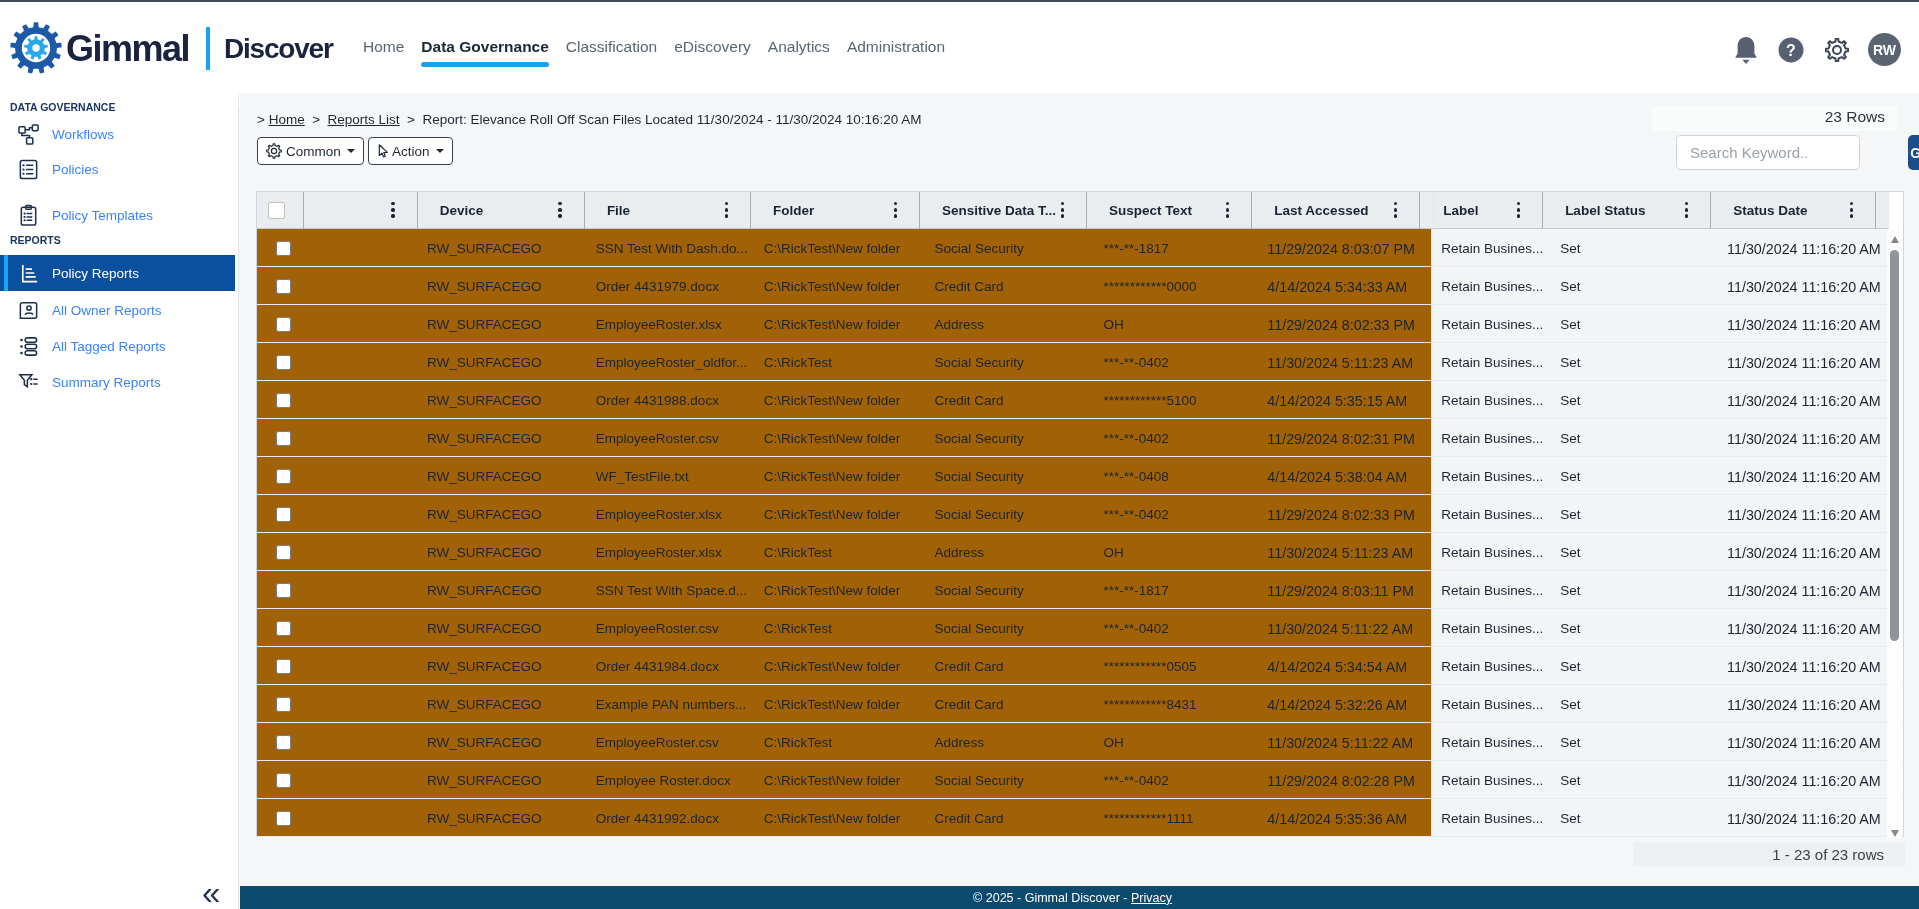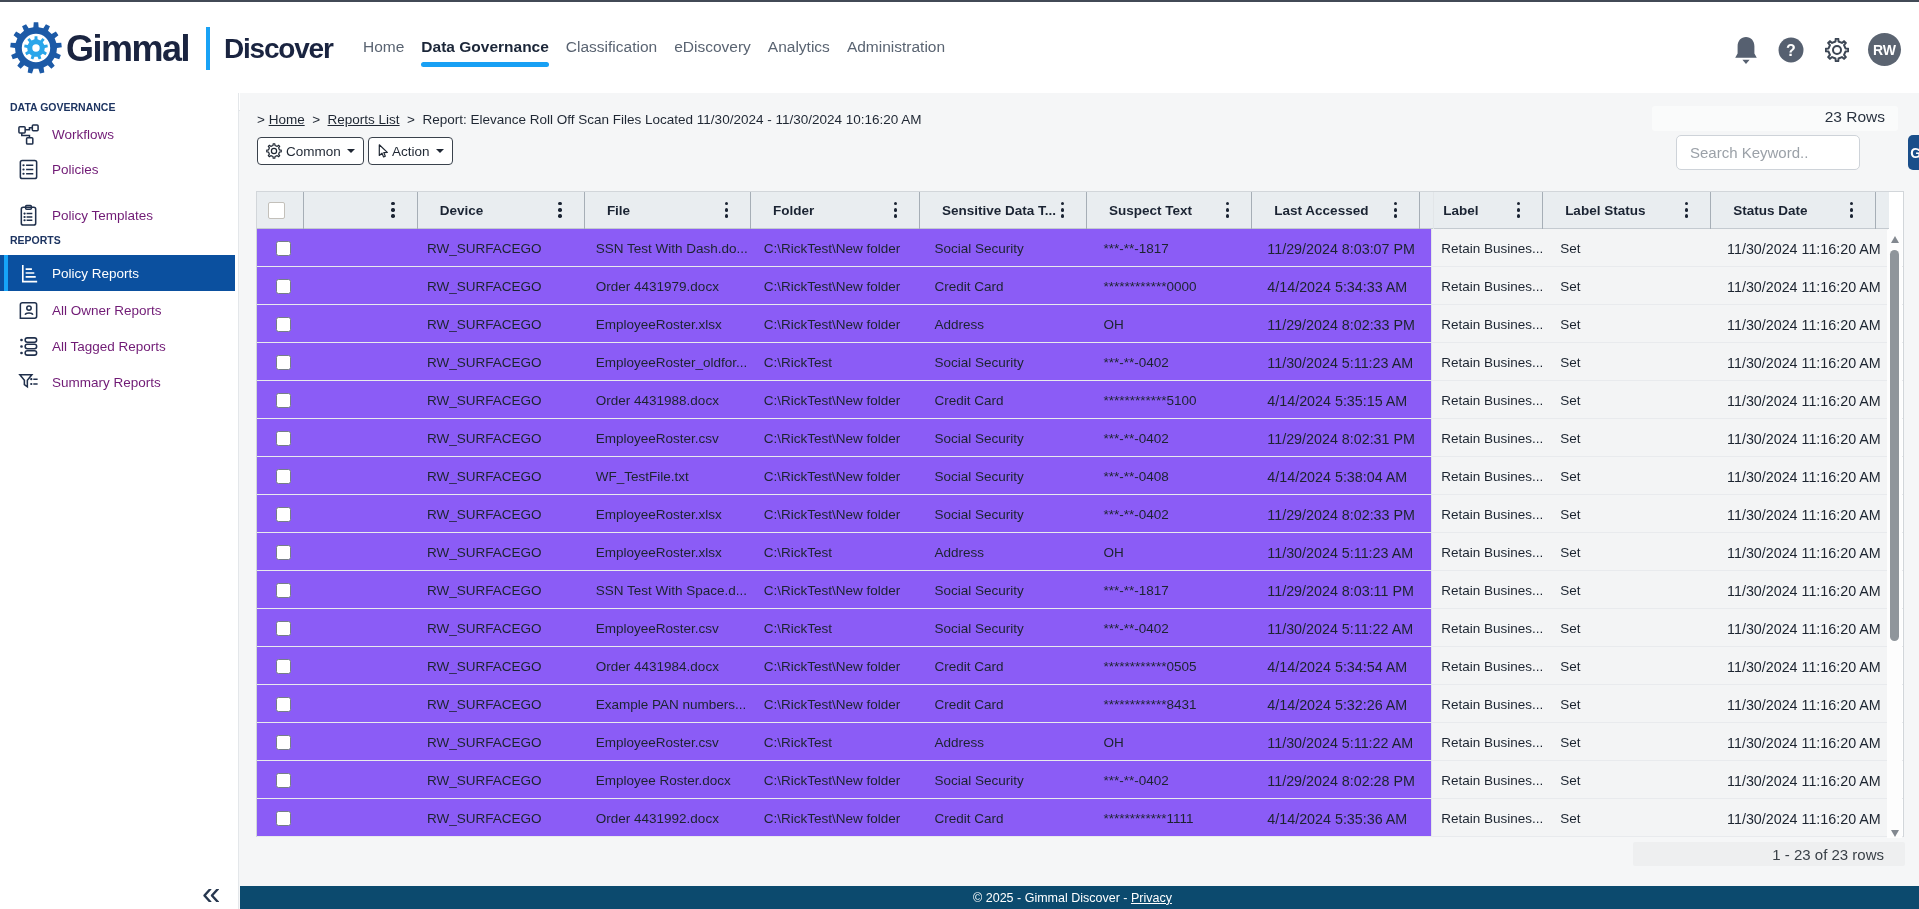--- a/index.html
+++ b/index.html
@@ -9,21 +9,21 @@
 #logo-text { position:absolute; left:66px; top:26px; width:140px; font-size:36px; font-weight:bold; color:#1a2440; letter-spacing:-1.5px; }
 #logo-bar { position:absolute; left:206px; top:25px; width:4px; height:43px; background:#19a2f5; }
 #logo-disc { position:absolute; left:224px; top:31px; font-size:28px; font-weight:bold; color:#1a2440; letter-spacing:-1.2px; }
 #nav { position:absolute; left:363px; top:36px; display:flex; gap:17px; font-size:15.5px; color:#5a6472; white-space:nowrap; }
 #nav .act { font-weight:bold; color:#1b2638; position:relative; }
 #nav .act:after { content:""; position:absolute; left:0; right:0; top:24px; height:5px; background:#18a0f4; border-radius:2.5px; }
 .topico { position:absolute; }
 #avatar { position:absolute; left:1868px; top:31px; width:33px; height:33px; border-radius:50%; background:#5b6471; color:#fff; font-size:14px; font-weight:bold; display:flex; align-items:center; justify-content:center; }
 #sidebar { position:absolute; left:0; top:93px; width:239px; height:816px; background:#ffffff; border-right:1px solid #e4e7ea; }
 .shead { position:absolute; left:10px; font-size:10.5px; font-weight:bold; color:#1d3461; letter-spacing:0; }
-.sitem { position:absolute; left:0; width:268px; height:36px; display:flex; align-items:center; color:#701a75; font-size:13.5px; }
+.sitem { position:absolute; left:0; width:268px; height:36px; display:flex; align-items:center; color:#3b82f6; font-size:13.5px; }
 .sitem svg { position:absolute; left:17px; }
 .sitem .lbl { position:absolute; left:52px; }
 .sitem.active { background:#0b509f; color:#ffffff; width:235px; }
 .sitem.active:before { content:""; position:absolute; left:4px; top:0; width:4px; height:36px; background:#16a4f8; }
 .sitem.active svg { left:21px; }
 #collapse { position:absolute; left:202px; top:781px; font-size:33px; color:#27374f; }
 #main { position:absolute; left:240px; top:93px; width:1679px; height:816px; background:#f5f6f7; }
 #crumb { position:absolute; left:257px; top:112px; font-size:13.5px; color:#1f2733; white-space:nowrap; }
 #crumb a { color:#1f2733; text-decoration:underline; }
 #rowschip { position:absolute; left:1652px; top:106px; width:246px; height:25px; background:#fafbfb; border-radius:3px; }
@@ -31,21 +31,21 @@
 .btn { position:absolute; top:137px; height:28px; background:#fff; border:1px solid #3a424c; border-radius:4px; color:#1f2733; font-size:13.5px; display:flex; align-items:center; padding:0 8px; gap:4px; }
 .caret { width:0; height:0; border-left:4px solid transparent; border-right:4px solid transparent; border-top:4.5px solid #1f2733; margin-left:2px; }
 #search { position:absolute; left:1676px; top:135px; width:184px; height:35px; background:#fff; border:1px solid #ced3d9; border-radius:5px; font-size:15px; color:#9ba1a8; display:flex; align-items:center; padding-left:13px; }
 #gobtn { position:absolute; left:1868px; top:135px; width:24px; height:35px; background:#1a4e8a; border-radius:5px; color:#fff; font-size:14px; font-weight:bold; display:flex; align-items:center; justify-content:center;margin-left:40px; }
 #tbl { position:absolute; left:256px; top:191px; width:1648px; height:646px; background:#fff; border:1px solid #d2d6da; border-bottom:1px solid #d5d9dc; }
 #thead { position:relative; width:100%; height:37px; background:#e9edf0; border-bottom:1px solid #c4cad0; display:flex;gap:13px; }
 .th { position:relative; height:37px; border-right:1px solid #a6aeb6; display:flex; align-items:center; font-weight:bold; font-size:13.5px; color:#1b2433; padding-left:9px; white-space:nowrap; overflow:hidden; }
 .th:last-child { border-right:none; }
 .kb { position:absolute; right:22px; top:10px; display:flex; flex-direction:column; gap:2.8px; }
 .kb i { width:3.4px; height:3.4px; border-radius:50%; background:#1b2433; }
-.tr { position:relative; width:100%; height:38px; display:flex; border-bottom:1px solid #e8eaed; background:#8b5cf6; }
+.tr { position:relative; width:100%; height:38px; display:flex; border-bottom:1px solid #e8eaed; background:#a16207; }
 .td { height:37px; display:flex; align-items:center; padding-left:9px; padding-top:2px; font-size:13.5px; color:#1c2430; white-space:nowrap; overflow:hidden; }
 .fz { background:#f3f4f5; }
 .c0 { width:51px; } .c1 { width:110px; } .c2 { width:169px; } .c3 { width:168px; }
 .c4 { width:171px; } .c5 { width:169px; } .c6 { width:167px; } .c7 { width:170px; }
 .c8 { width:120px; border-left:1px solid #e2e5e8; } .c9 { width:170px;text-align:right; } .c10 { width:167px; }
 .td.c7, .td.c10 { font-size:14.3px; padding-left:6px; }
 .csb { width:15px; background:#fff; padding:0; }
 .cb { width:15px; height:15px; border:1px solid #767e87; border-radius:2.5px; background:#fff; margin-left:10px; }
 #thead .cb { margin-left:2px; width:17px; height:17px; border:1px solid #c3c0ba; border-radius:2px; }
 #sbar { position:absolute; right:1px; top:38px; width:15px; height:608px; background:#fdfdfd; }

